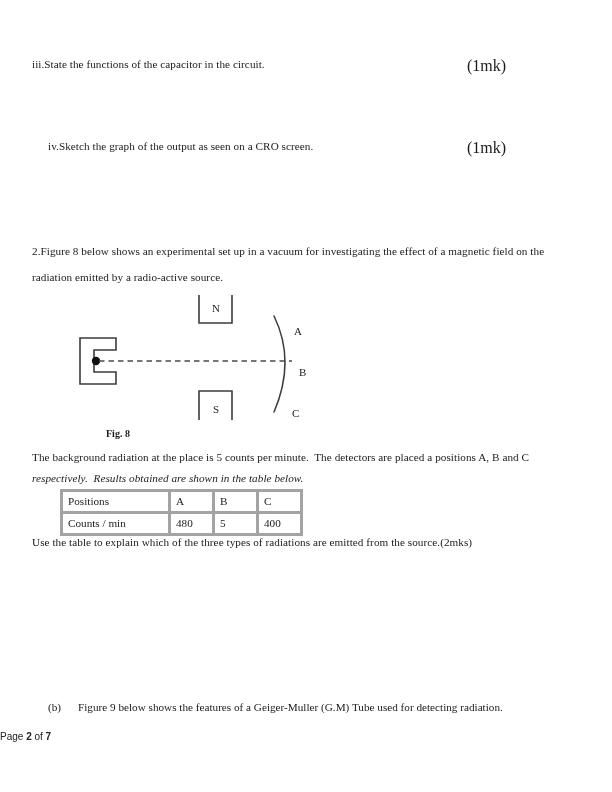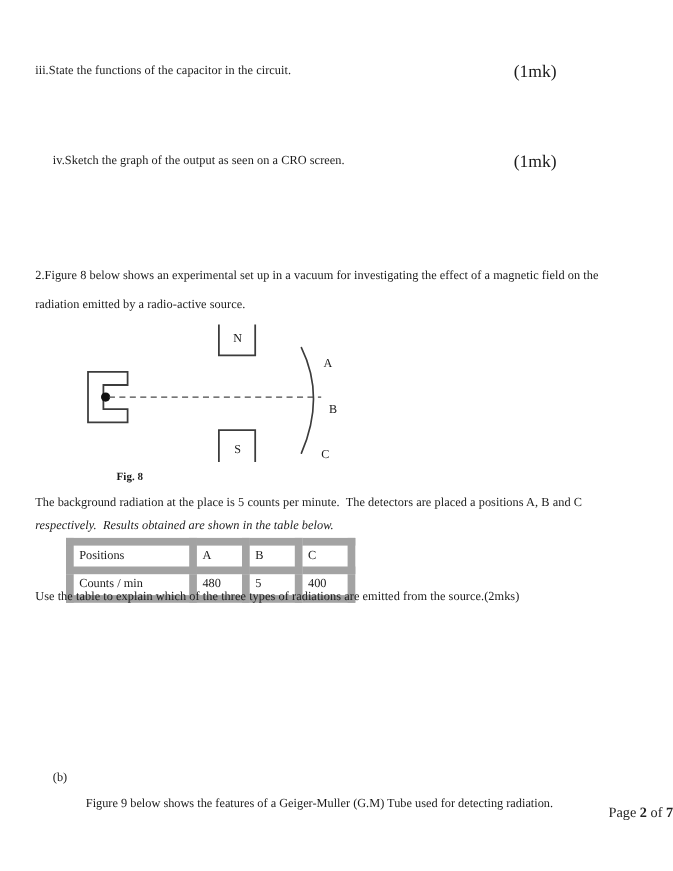--- a/index.html
+++ b/index.html
@@ -58,52 +58,51 @@
 
   
   .data-table {
     position: absolute;
     left: 60px;
     top: 489px;
     border-collapse: collapse;
     font-size: 11.2px;
   }
   .data-table td {
-    border: 7px solid #a3a3a3;
+    border: 3px solid #a3a3a3;
     padding: 2px 5px 3px 5px;
     height: 14px;
     vertical-align: middle;
     margin-top: 44px;
   }
   .data-table td.c-label { width: 95px; }
   .data-table td.c-val   { width: 31px; }
 
   
   .sub-label {
     position: absolute;
     left: 48px;
     top: 701px;
     font-size: 11.2px;
   }
   .sub-text {
     position: absolute;
     left: 78px;
     top: 701px;
     font-size: 11.2px;
-    margin-top: 24px;
   }
 
   .footer {
     position: absolute;
     left: 0;
     top: 731px;
     width: 612px;
-    text-align: right;
-    font-family: Liberation Serif, serif;
-    font-size: 13px;
+    text-align: left;
+    font-family: Liberation Sans, sans-serif;
+    font-size: 10px;
     color: #222;
   }
   .footer b { font-weight: bold; }
 </style>
 </head>
 <body>
 
 <div class="page">
 
   <div class="abs q-line" style="left:32px; top:57px;">iii.State the functions of the capacitor in the circuit.</div>

